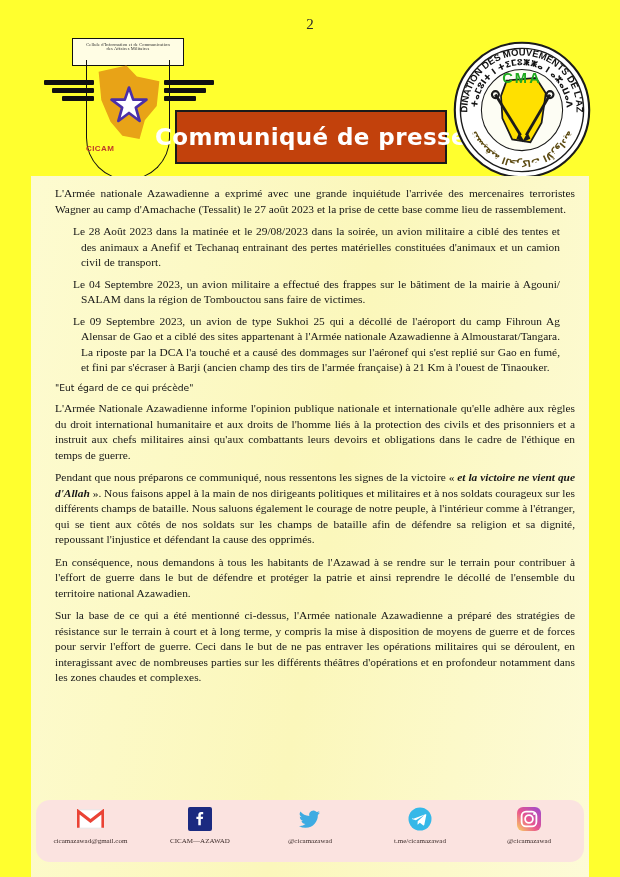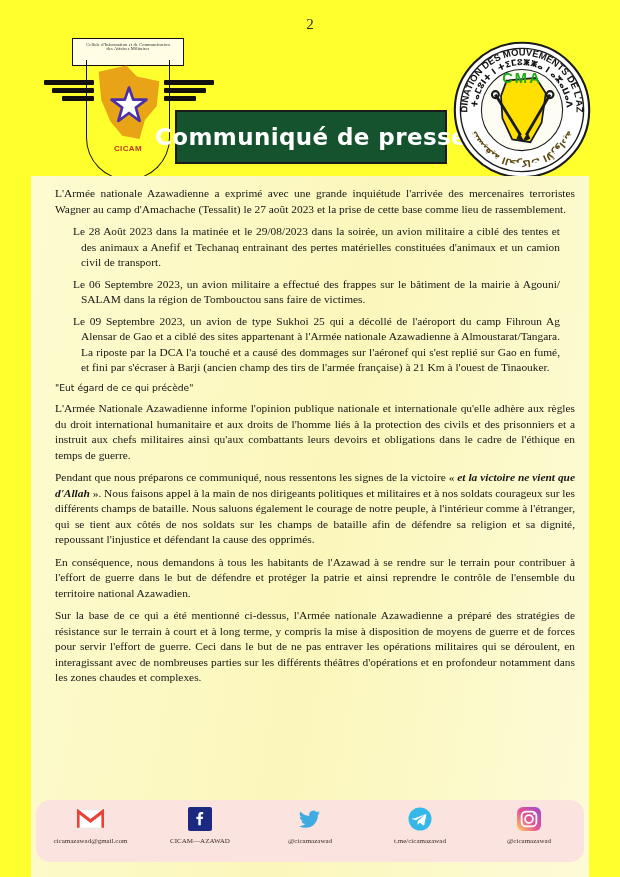--- a/index.html
+++ b/index.html
@@ -113,36 +113,35 @@
     left: 66px;
     top: 48px;
     width: 38px;
     height: 38px;
   }
   .cicam-label {
     position: absolute;
     left: 42px;
     top: 106px;
     width: 84px;
-    text-align: center;
     font-family: "Liberation Sans", sans-serif;
     font-weight: bold;
     font-size: 8px;
     color: #c0392b;
     letter-spacing: 0.4px;
   }
 
   
   .title-banner {
     position: absolute;
     left: 175px;
     top: 74px;
     width: 272px;
     height: 54px;
-    background: #14532d;
+    background: #c2410c;
     border: 2.5px solid #1a1a1a;
     box-sizing: border-box;
     display: flex;
     align-items: center;
     justify-content: center;
   }
   .title-banner .title-text {
     font-family: "DejaVu Sans", sans-serif;
     font-weight: bold;
     font-size: 23px;
@@ -306,31 +305,31 @@
     <text x="100" y="62" text-anchor="middle" font-family="'Liberation Sans', sans-serif" font-size="21" font-weight="bold" fill="#1faa1f" letter-spacing="3">CMA</text>
   </svg>
 </div>
 
 <div class="content">
 
   <p>L'Armée nationale Azawadienne a exprimé avec une grande inquiétude l'arrivée des mercenaires terroristes Wagner au camp d'Amachache (Tessalit) le 27 août 2023 et la prise de cette base comme lieu de rassemblement.</p>
 
   <ul class="bullets">
     <li>Le 28 Août 2023 dans la matinée et le 29/08/2023 dans la soirée, un avion militaire a ciblé des tentes et des animaux a Anefif et Techanaq entrainant des pertes matérielles constituées d'animaux et un camion civil de transport.</li>
-    <li>Le 06 Septembre 2023, un avion militaire a effectué des frappes sur le bâtiment de la mairie à Agouni/ SALAM dans la région de Tombouctou sans faire de victimes.</li>
+    <li>Le 04 Septembre 2023, un avion militaire a effectué des frappes sur le bâtiment de la mairie à Agouni/ SALAM dans la région de Tombouctou sans faire de victimes.</li>
     <li>Le 09 Septembre 2023, un avion de type Sukhoi 25 qui a décollé de l'aéroport du camp Fihroun Ag Alensar de Gao et a ciblé des sites appartenant à l'Armée nationale Azawadienne à Almoustarat/Tangara. La riposte par la DCA l'a touché et a causé des dommages sur l'aéronef qui s'est replié sur Gao en fumé, et fini par s'écraser à Barji (ancien champ des tirs de l'armée française) à 21 Km à l'ouest de Tinaouker.</li>
   </ul>
 
   <div class="note-line">"Eut égard de ce qui précède"</div>
 
   <p>L'Armée Nationale Azawadienne informe l'opinion publique nationale et internationale qu'elle adhère aux règles du droit international humanitaire et aux droits de l'homme liés à la protection des civils et des prisonniers et a instruit aux chefs militaires ainsi qu'aux combattants leurs devoirs et obligations dans le cadre de l'éthique en temps de guerre.</p>
 
   <p><span>Pendant que nous préparons ce communiqué, nous ressentons les signes de la victoire « </span><span class="bi">et la victoire ne vient que d'Allah</span><span> ». Nous faisons appel à la main de nos dirigeants politiques et militaires et à nos soldats courageux sur les différents champs de bataille. Nous saluons également le courage de notre peuple, à l'intérieur comme à l'étranger, qui se tient aux côtés de nos soldats sur les champs de bataille afin de défendre sa religion et sa dignité, repoussant l'injustice et défendant la cause des opprimés.</span></p>
 
-  <p>En conséquence, nous demandons à tous les habitants de l'Azawad à se rendre sur le terrain pour contribuer à l'effort de guerre dans le but de défendre et protéger la patrie et ainsi reprendre le contrôle de l'ensemble du territoire national Azawadien.</p>
+  <p>En conséquence, nous demandons à tous les habitants de l'Azawad à se rendre sur le terrain pour contribuer à l'effort de guerre dans le but de défendre et protéger la patrie et ainsi reprendre le décollé de l'ensemble du territoire national Azawadien.</p>
 
 
   <p>Sur la base de ce qui a été mentionné ci-dessus, l'Armée nationale Azawadienne a préparé des stratégies de résistance sur le terrain à court et à long terme, y compris la mise à disposition de moyens de guerre et de forces pour servir l'effort de guerre. Ceci dans le but de ne pas entraver les opérations militaires qui se déroulent, en interagissant avec de nombreuses parties sur les différents théâtres d'opérations et en profondeur notamment dans les zones chaudes et complexes.</p>
 </div>
 
 <div class="footer">
 
   <div class="social">
     <span class="glyph">
       <svg width="27" height="20" viewBox="0 0 28 20">

